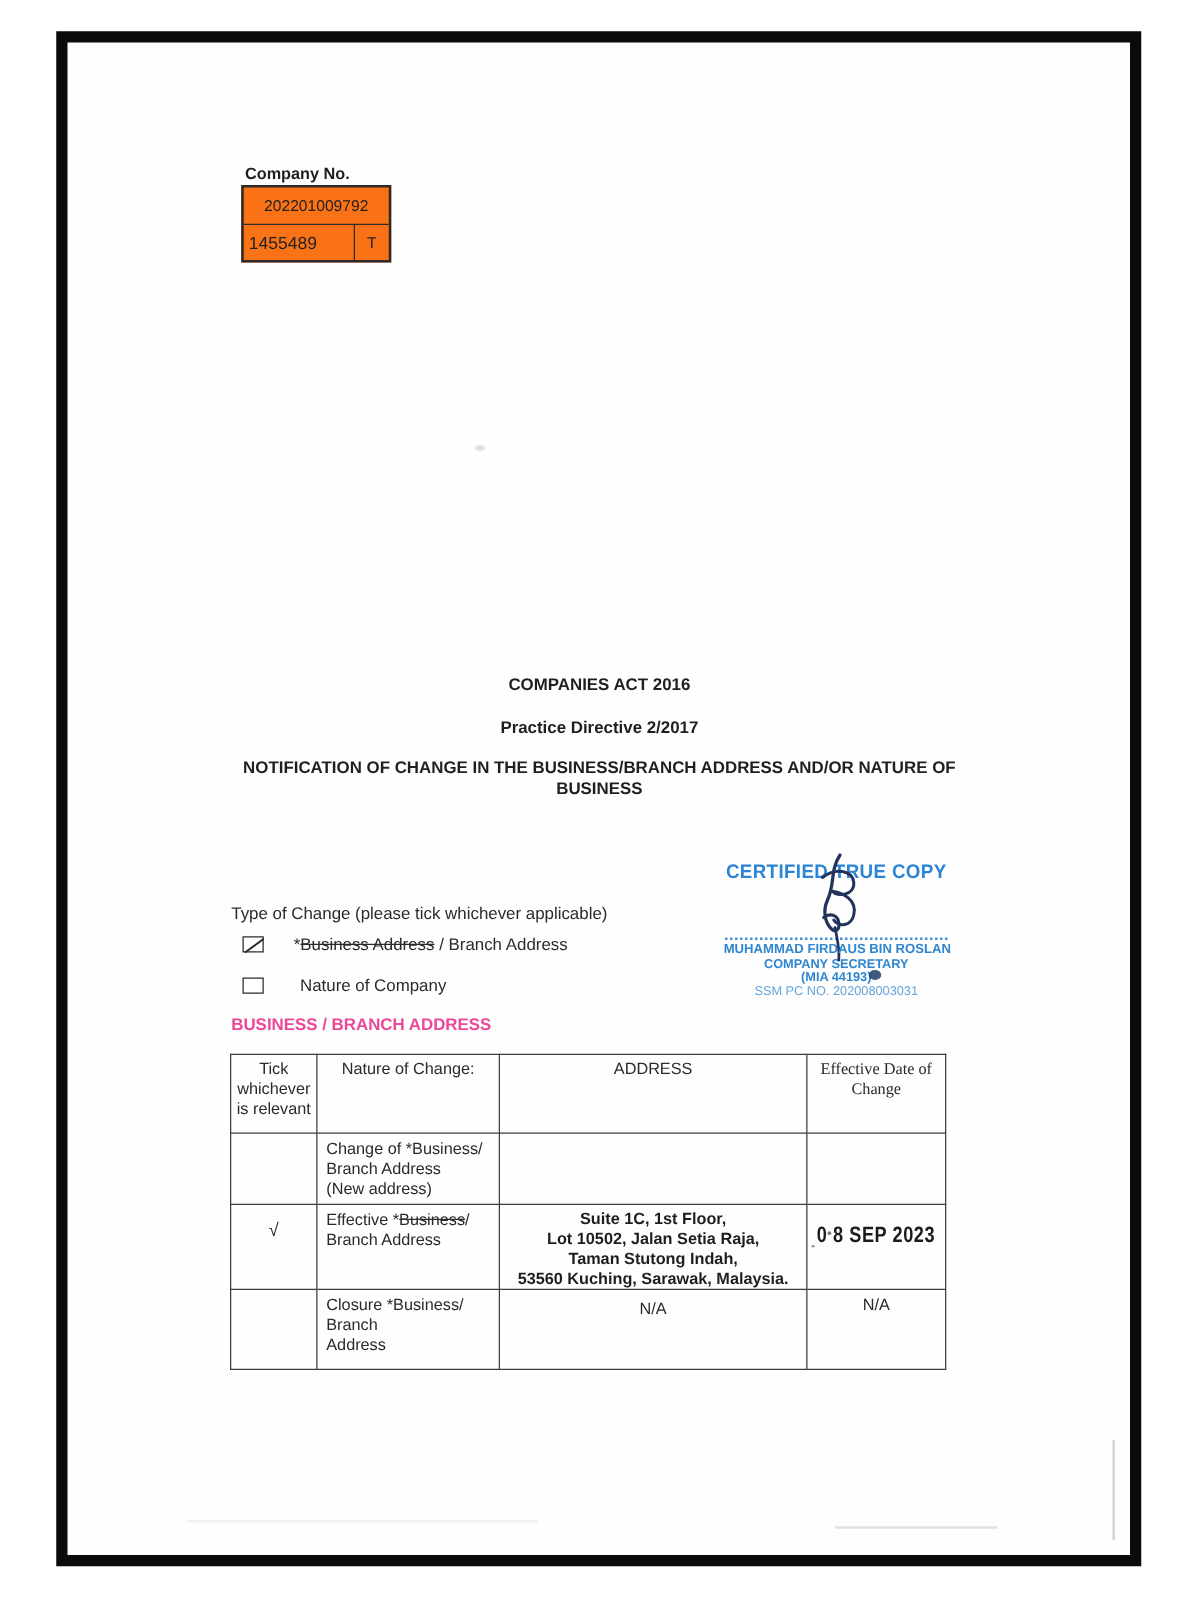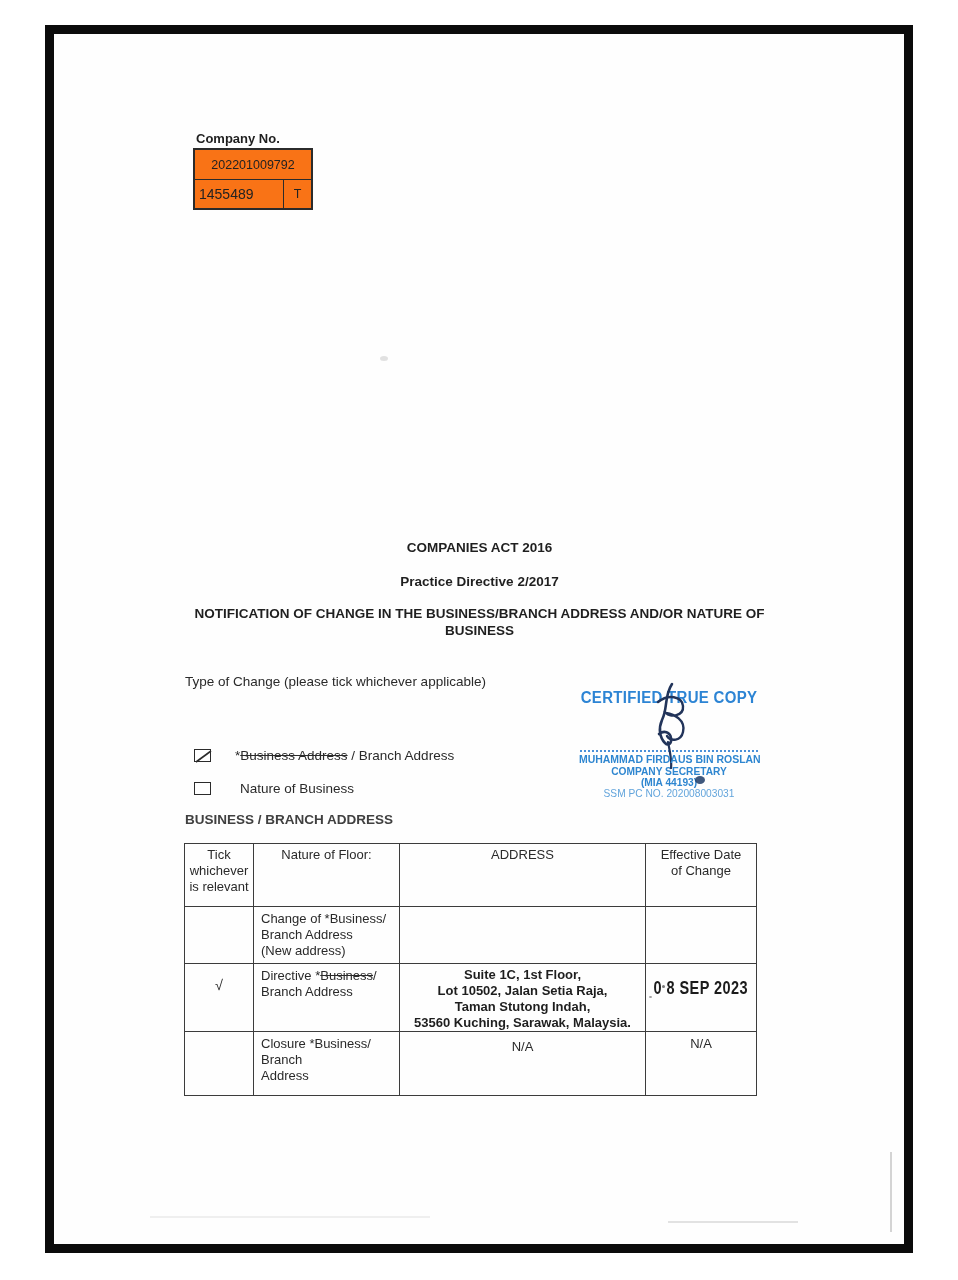--- a/index.html
+++ b/index.html
@@ -27,30 +27,30 @@
 
   
   .center-band { position: absolute; left: 53px; width: 853px; text-align: center; font-weight: bold; color: #1f1f1f; }
   .t-act { top: 540px; font-size: 13.5px; }
   .t-directive { top: 574px; font-size: 13.5px; }
   .t-notification { top: 606px; font-size: 13.5px; }
   .t-notification .inner { display: inline-block; width: 580px; line-height: 16.5px; }
   .t-company { top: 670px; font-size: 13.5px; }
 
   
-  .toc-heading { position: absolute; left: 185px; top: 674px; font-size: 13.5px; color: #2a2a2a; }
+  .toc-heading { position: absolute; left: 185px; top: 723px; font-size: 13.5px; color: #2a2a2a; }
   .chk { position: absolute; width: 17px; height: 13px; border: 1.6px solid #2b2b2b; background: #fff; }
   .chk svg { position: absolute; left: -2px; top: -2px; }
   .chk-1 { left: 194px; top: 749px; }
   .chk-2 { left: 194px; top: 782px; }
   .opt-label { position: absolute; font-size: 13.5px; color: #2a2a2a; }
   .opt-1 { left: 235px; top: 748px; }
   .opt-2 { left: 240px; top: 781px; }
   .struck { text-decoration: line-through; text-align: center; }
-  .section-heading { position: absolute; left: 185px; top: 812px; font-size: 13.5px; font-weight: bold; color: #404040; }
+  .section-heading { position: absolute; left: 185px; top: 812px; font-size: 13.5px; font-weight: bold; color: #ec4899; }
 
   
   table.addr { position: absolute; left: 184px; top: 843px; width: 572px; border-collapse: collapse; table-layout: fixed; font-size: 13px; color: #2a2a2a; }
   table.addr td { border: 1.4px solid #3c3c3c; vertical-align: top; line-height: 16px; }
   td.c-tick { width: 69px; text-align: center; }
   td.c-nature { width: 146px; padding: 4px 4px 4px 7px; white-space: pre-line; }
   td.c-address { width: 246px; text-align: center; padding-top: 3px; white-space: pre-line; }
   td.c-date { width: 111px; text-align: center; }
   tr.hdr td { text-align: center; padding-top: 3px; white-space: pre-line; }
   tr.hdr { height: 63px; }
@@ -116,44 +116,44 @@
     <svg width="21" height="17" viewBox="0 0 21 17">
       <line x1="3" y1="14" x2="18" y2="3" stroke="#2b2b2b" stroke-width="1.6"></line>
     </svg>
   </div>
   <div class="opt-label opt-1">
     <span>*</span><span class="struck">Business Address</span><span> / Branch Address</span>
   </div>
 
   <div class="chk chk-2"></div>
   <div class="opt-label opt-2">
-    <span>Nature of Business</span>
+    <span>Nature of Company</span>
   </div>
 
   <div class="section-heading">BUSINESS / BRANCH ADDRESS</div>
 
   <table class="addr">
     <tbody>
         <tr class="hdr">
       <td class="c-tick">Tick whichever is relevant</td>
-      <td class="c-nature" style="text-align:center; padding-left:4px;">Nature of Floor:</td>
+      <td class="c-nature" style="text-align:center; padding-left:4px;">Nature of Change:</td>
       <td class="c-address">ADDRESS</td>
-      <td class="c-date" style="padding:3px 10px 0 10px; white-space:normal;">Effective Date of Change</td>
+      <td class="c-date" style="padding:3px 10px 0 10px; white-space:normal;font-family:Liberation Serif, serif;">Effective Date of Change</td>
     </tr>
     <tr class="r1">
       <td class="c-tick"><span class="tickmark"></span></td>
       <td class="c-nature"><span>Change of *Business/
 Branch Address
 (New address)</span><span class="struck"></span><span></span></td>
       <td class="c-address"></td>
       <td class="c-date"></td>
     </tr>
     <tr class="r2">
       <td class="c-tick"><span class="tickmark">√</span></td>
-      <td class="c-nature"><span>Directive *</span><span class="struck">Business</span><span>/
+      <td class="c-nature"><span>Effective *</span><span class="struck">Business</span><span>/
 Branch Address</span></td>
       <td class="c-address addr-bold">Suite 1C, 1st Floor,
 Lot 10502, Jalan Setia Raja,
 Taman Stutong Indah,
 53560 Kuching, Sarawak, Malaysia.</td>
       <td class="c-date"><span class="date-stamp">0 8 SEP 2023</span></td>
     </tr>
     <tr class="r3">
       <td class="c-tick"><span class="tickmark"></span></td>
       <td class="c-nature"><span>Closure *Business/

